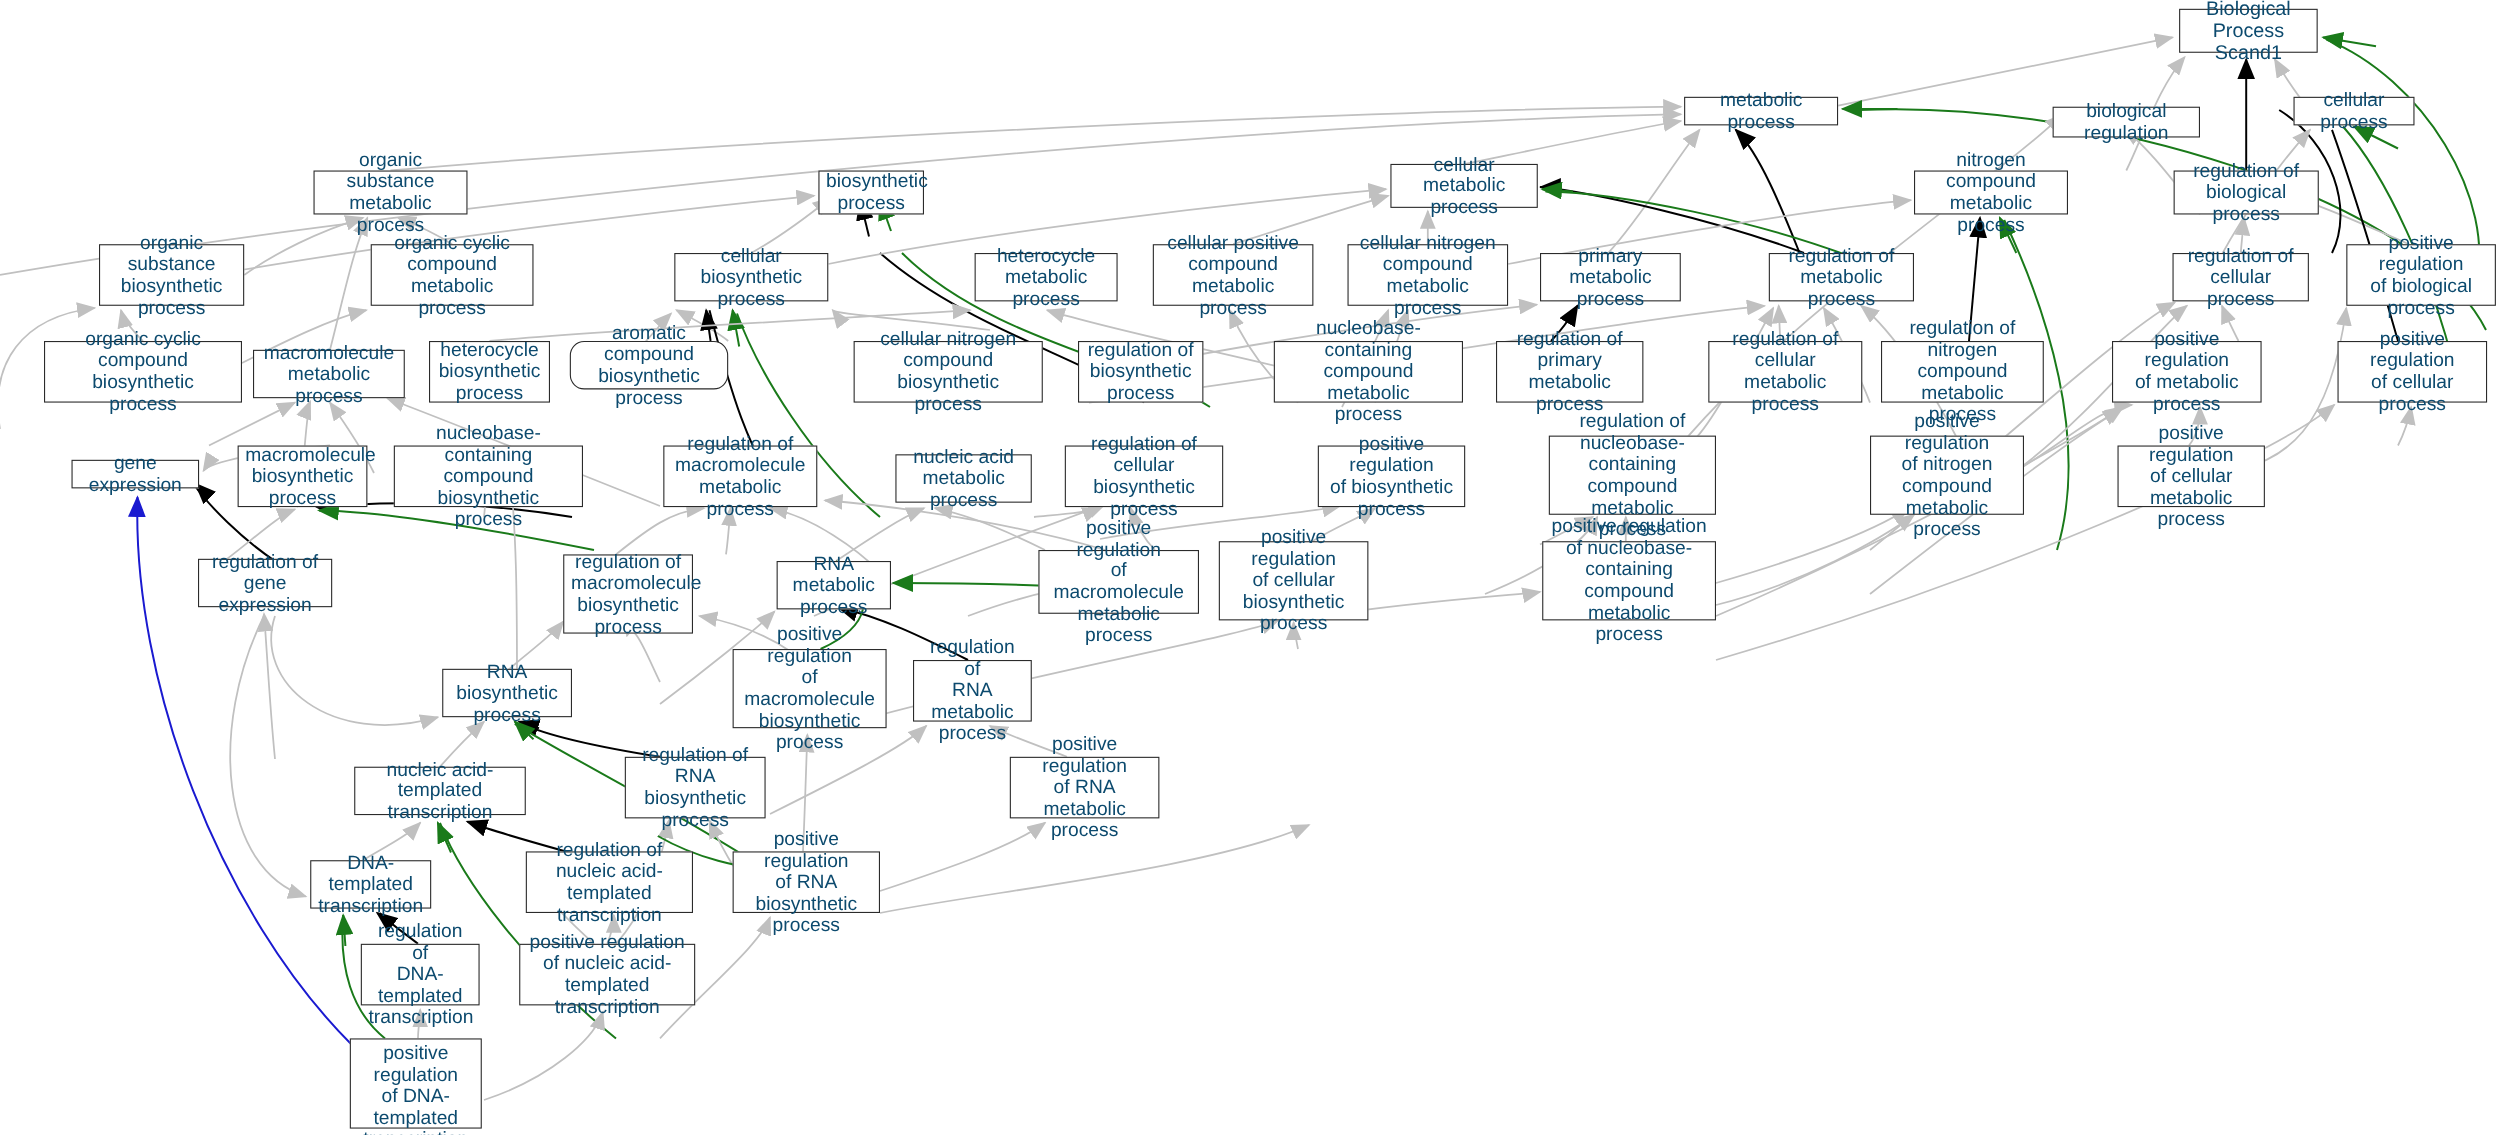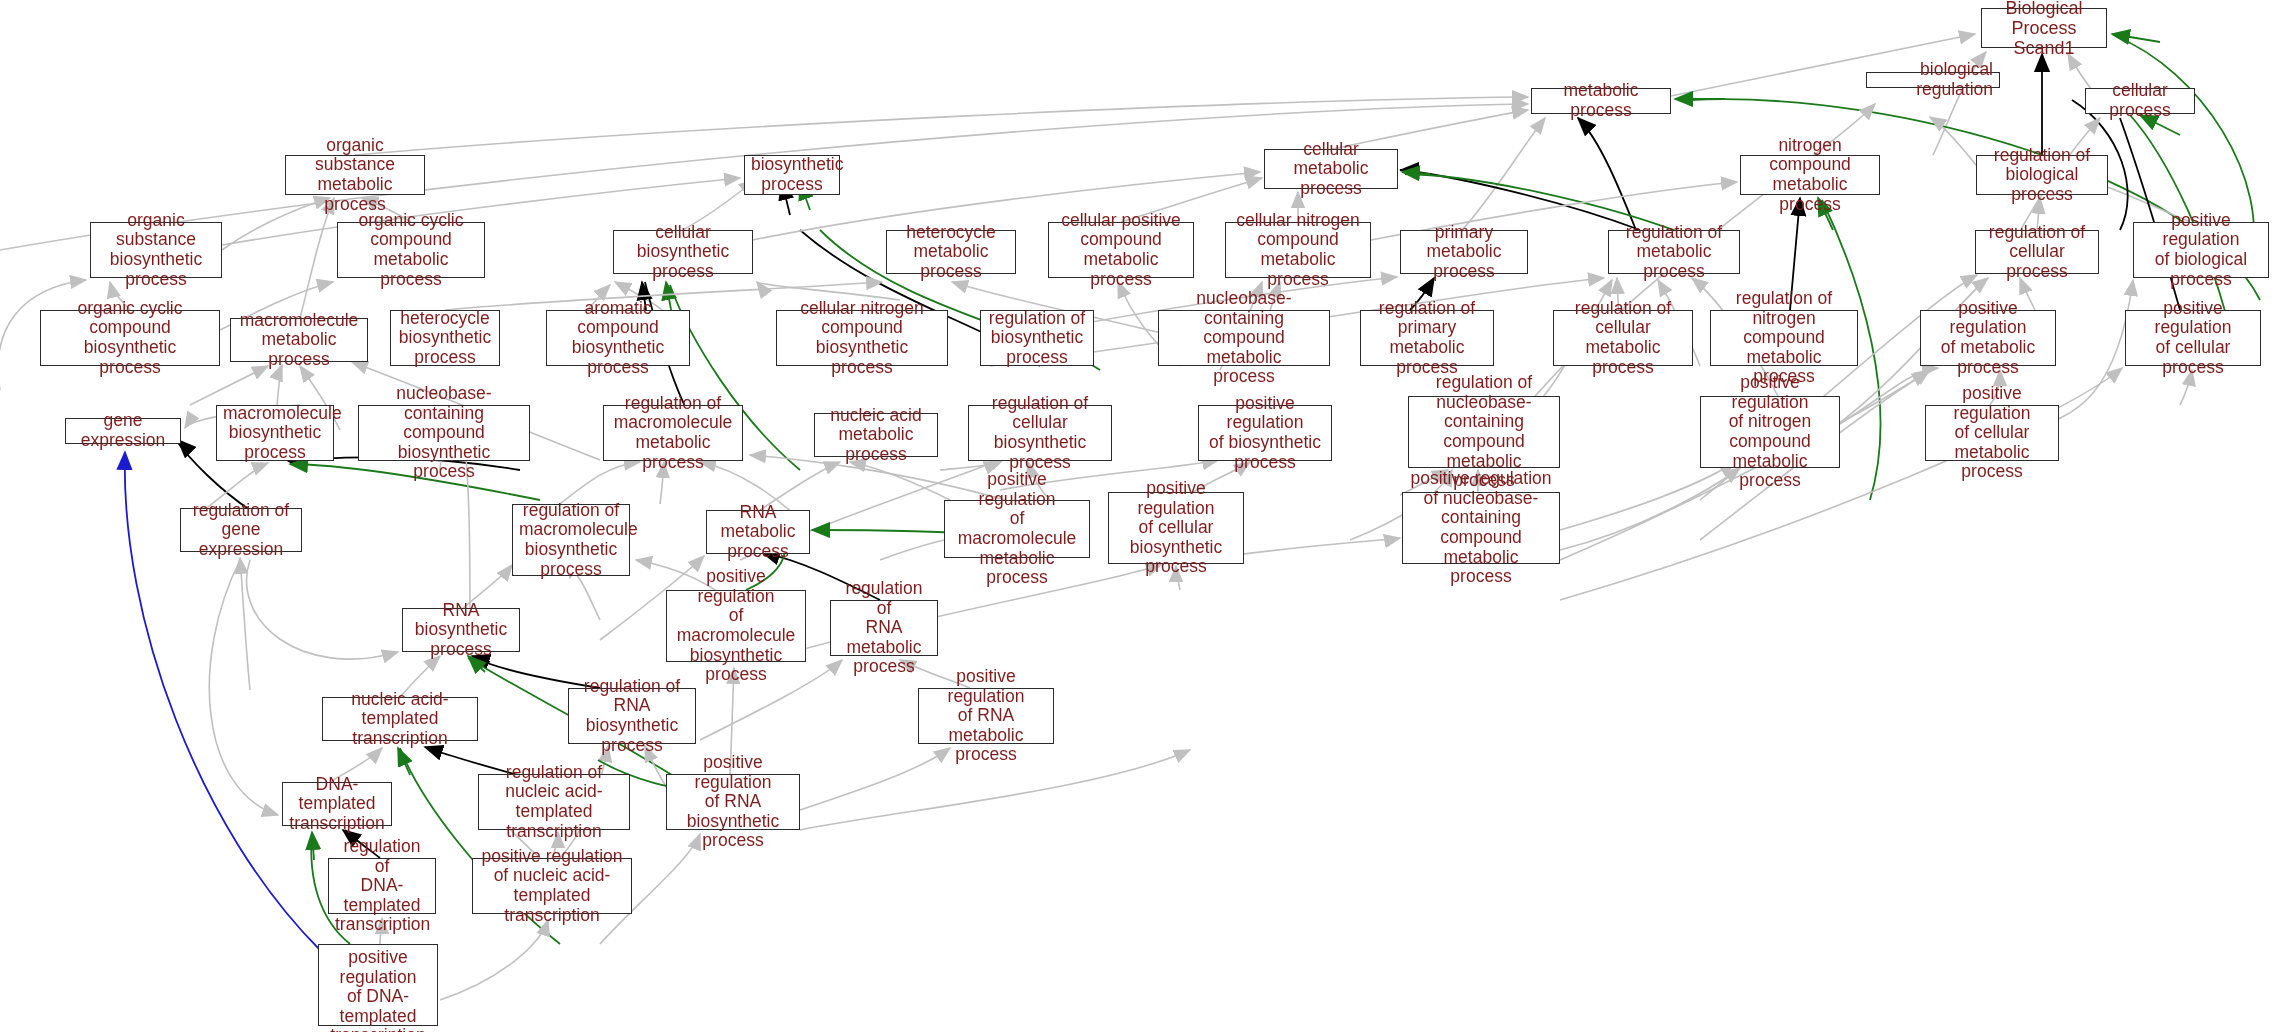--- a/index.html
+++ b/index.html
@@ -10,21 +10,21 @@
     background:#ffffff;
     font-family:"Liberation Sans", sans-serif;
     overflow:hidden;
   }
   #edge-layer{position:absolute;left:0;top:0;width:2274px;height:1032px;}
   .node{
     position:absolute;
     box-sizing:border-box;
     border:1.5px solid #2b2b2b;
     background:#ffffff;
-    color:#7f1d1d;
+    color:#0c4a6e;
     font-size:17.5px;
     line-height:1.12;
     text-align:center;
     display:flex;
     flex-direction:column;
     align-items:center;
     justify-content:center;
     padding:2px 6px;
     white-space:pre-line;
     z-index:5;
@@ -265,21 +265,21 @@
     <path class="e" d="M440,1000 C500,980 540,945 548,920"></path>
     <path class="e" d="M540,858 C520,840 500,820 485,800"></path>
     <path class="e" d="M552,858 C556,848 558,838 558,832"></path>
 
   </svg>
 
   <div id="nodes">
       <div class="node root" style="left: 1981px; top: 8px; width: 126px; height: 40px;"><span class="node-label">Biological Process
 Scand1</span></div>
       <div class="node" style="left: 1531px; top: 88px; width: 140px; height: 26px;"><span class="node-label">metabolic process</span></div>
-      <div class="node" style="left: 1866px; top: 72px; width: 134px; height: 16px; text-align: right;"><span class="node-label">biological regulation</span></div>
+      <div class="node" style="left: 1866px; top: 97px; width: 134px; height: 28px;"><span class="node-label">biological regulation</span></div>
       <div class="node" style="left: 2085px; top: 88px; width: 110px; height: 26px;"><span class="node-label">cellular process</span></div>
       <div class="node" style="left: 285px; top: 155px; width: 140px; height: 40px;"><span class="node-label">organic substance
 metabolic process</span></div>
       <div class="node" style="left: 744px; top: 155px; width: 96px; height: 40px;"><span class="node-label">biosynthetic
 process</span></div>
       <div class="node" style="left: 1264px; top: 149px; width: 134px; height: 40px;"><span class="node-label">cellular metabolic
 process</span></div>
       <div class="node" style="left: 1740px; top: 155px; width: 140px; height: 40px;"><span class="node-label">nitrogen compound
 metabolic process</span></div>
       <div class="node" style="left: 1976px; top: 155px; width: 132px; height: 40px;"><span class="node-label">regulation of
@@ -310,21 +310,21 @@
 of biological
 process</span></div>
       <div class="node" style="left: 40px; top: 310px; width: 180px; height: 56px;"><span class="node-label">organic cyclic
 compound biosynthetic
 process</span></div>
       <div class="node" style="left: 230px; top: 318px; width: 138px; height: 44px;"><span class="node-label">macromolecule
 metabolic process</span></div>
       <div class="node" style="left: 390px; top: 310px; width: 110px; height: 56px;"><span class="node-label">heterocycle
 biosynthetic
 process</span></div>
-      <div class="node" style="left: 546px; top: 310px; width: 144px; height: 56px;"><span class="node-label">aromatic compound
+      <div class="node" style="left: 518px; top: 310px; width: 144px; height: 44px; border-radius: 13px;"><span class="node-label">aromatic compound
 biosynthetic
 process</span></div>
       <div class="node" style="left: 776px; top: 310px; width: 172px; height: 56px;"><span class="node-label">cellular nitrogen
 compound biosynthetic
 process</span></div>
       <div class="node" style="left: 980px; top: 310px; width: 114px; height: 56px;"><span class="node-label">regulation of
 biosynthetic
 process</span></div>
       <div class="node" style="left: 1158px; top: 310px; width: 172px; height: 56px;"><span class="node-label">nucleobase-containing
 compound metabolic

